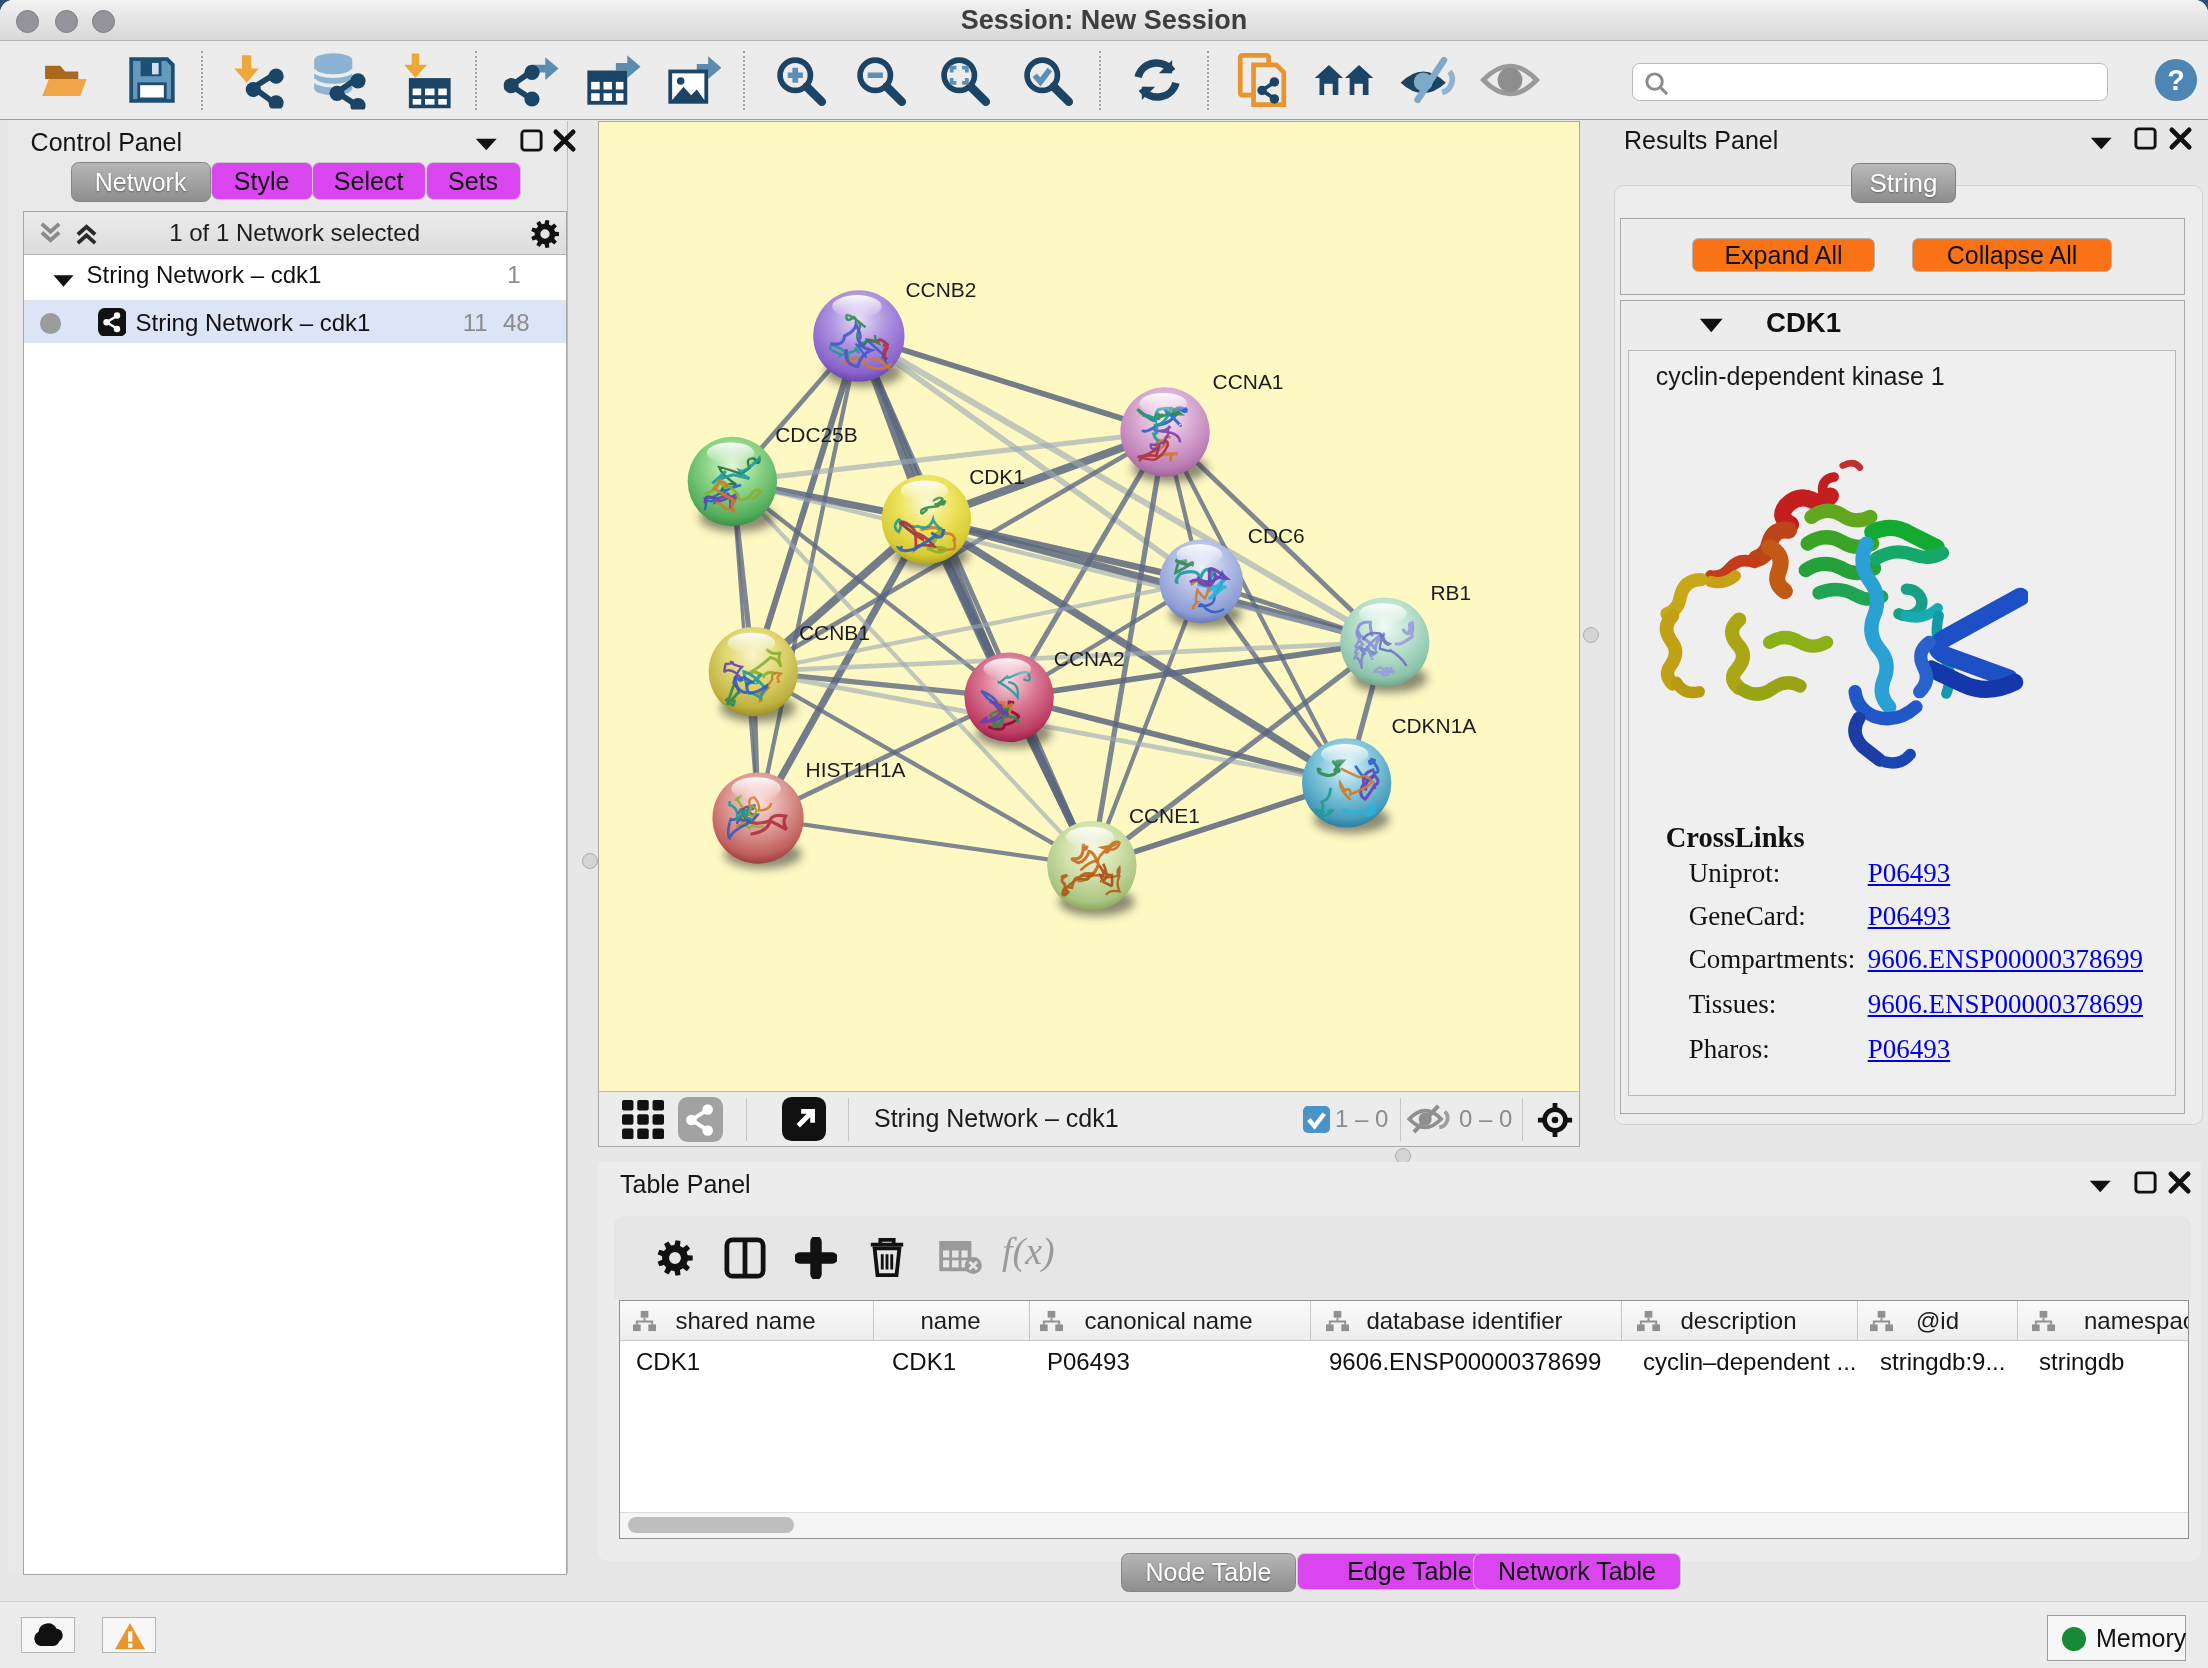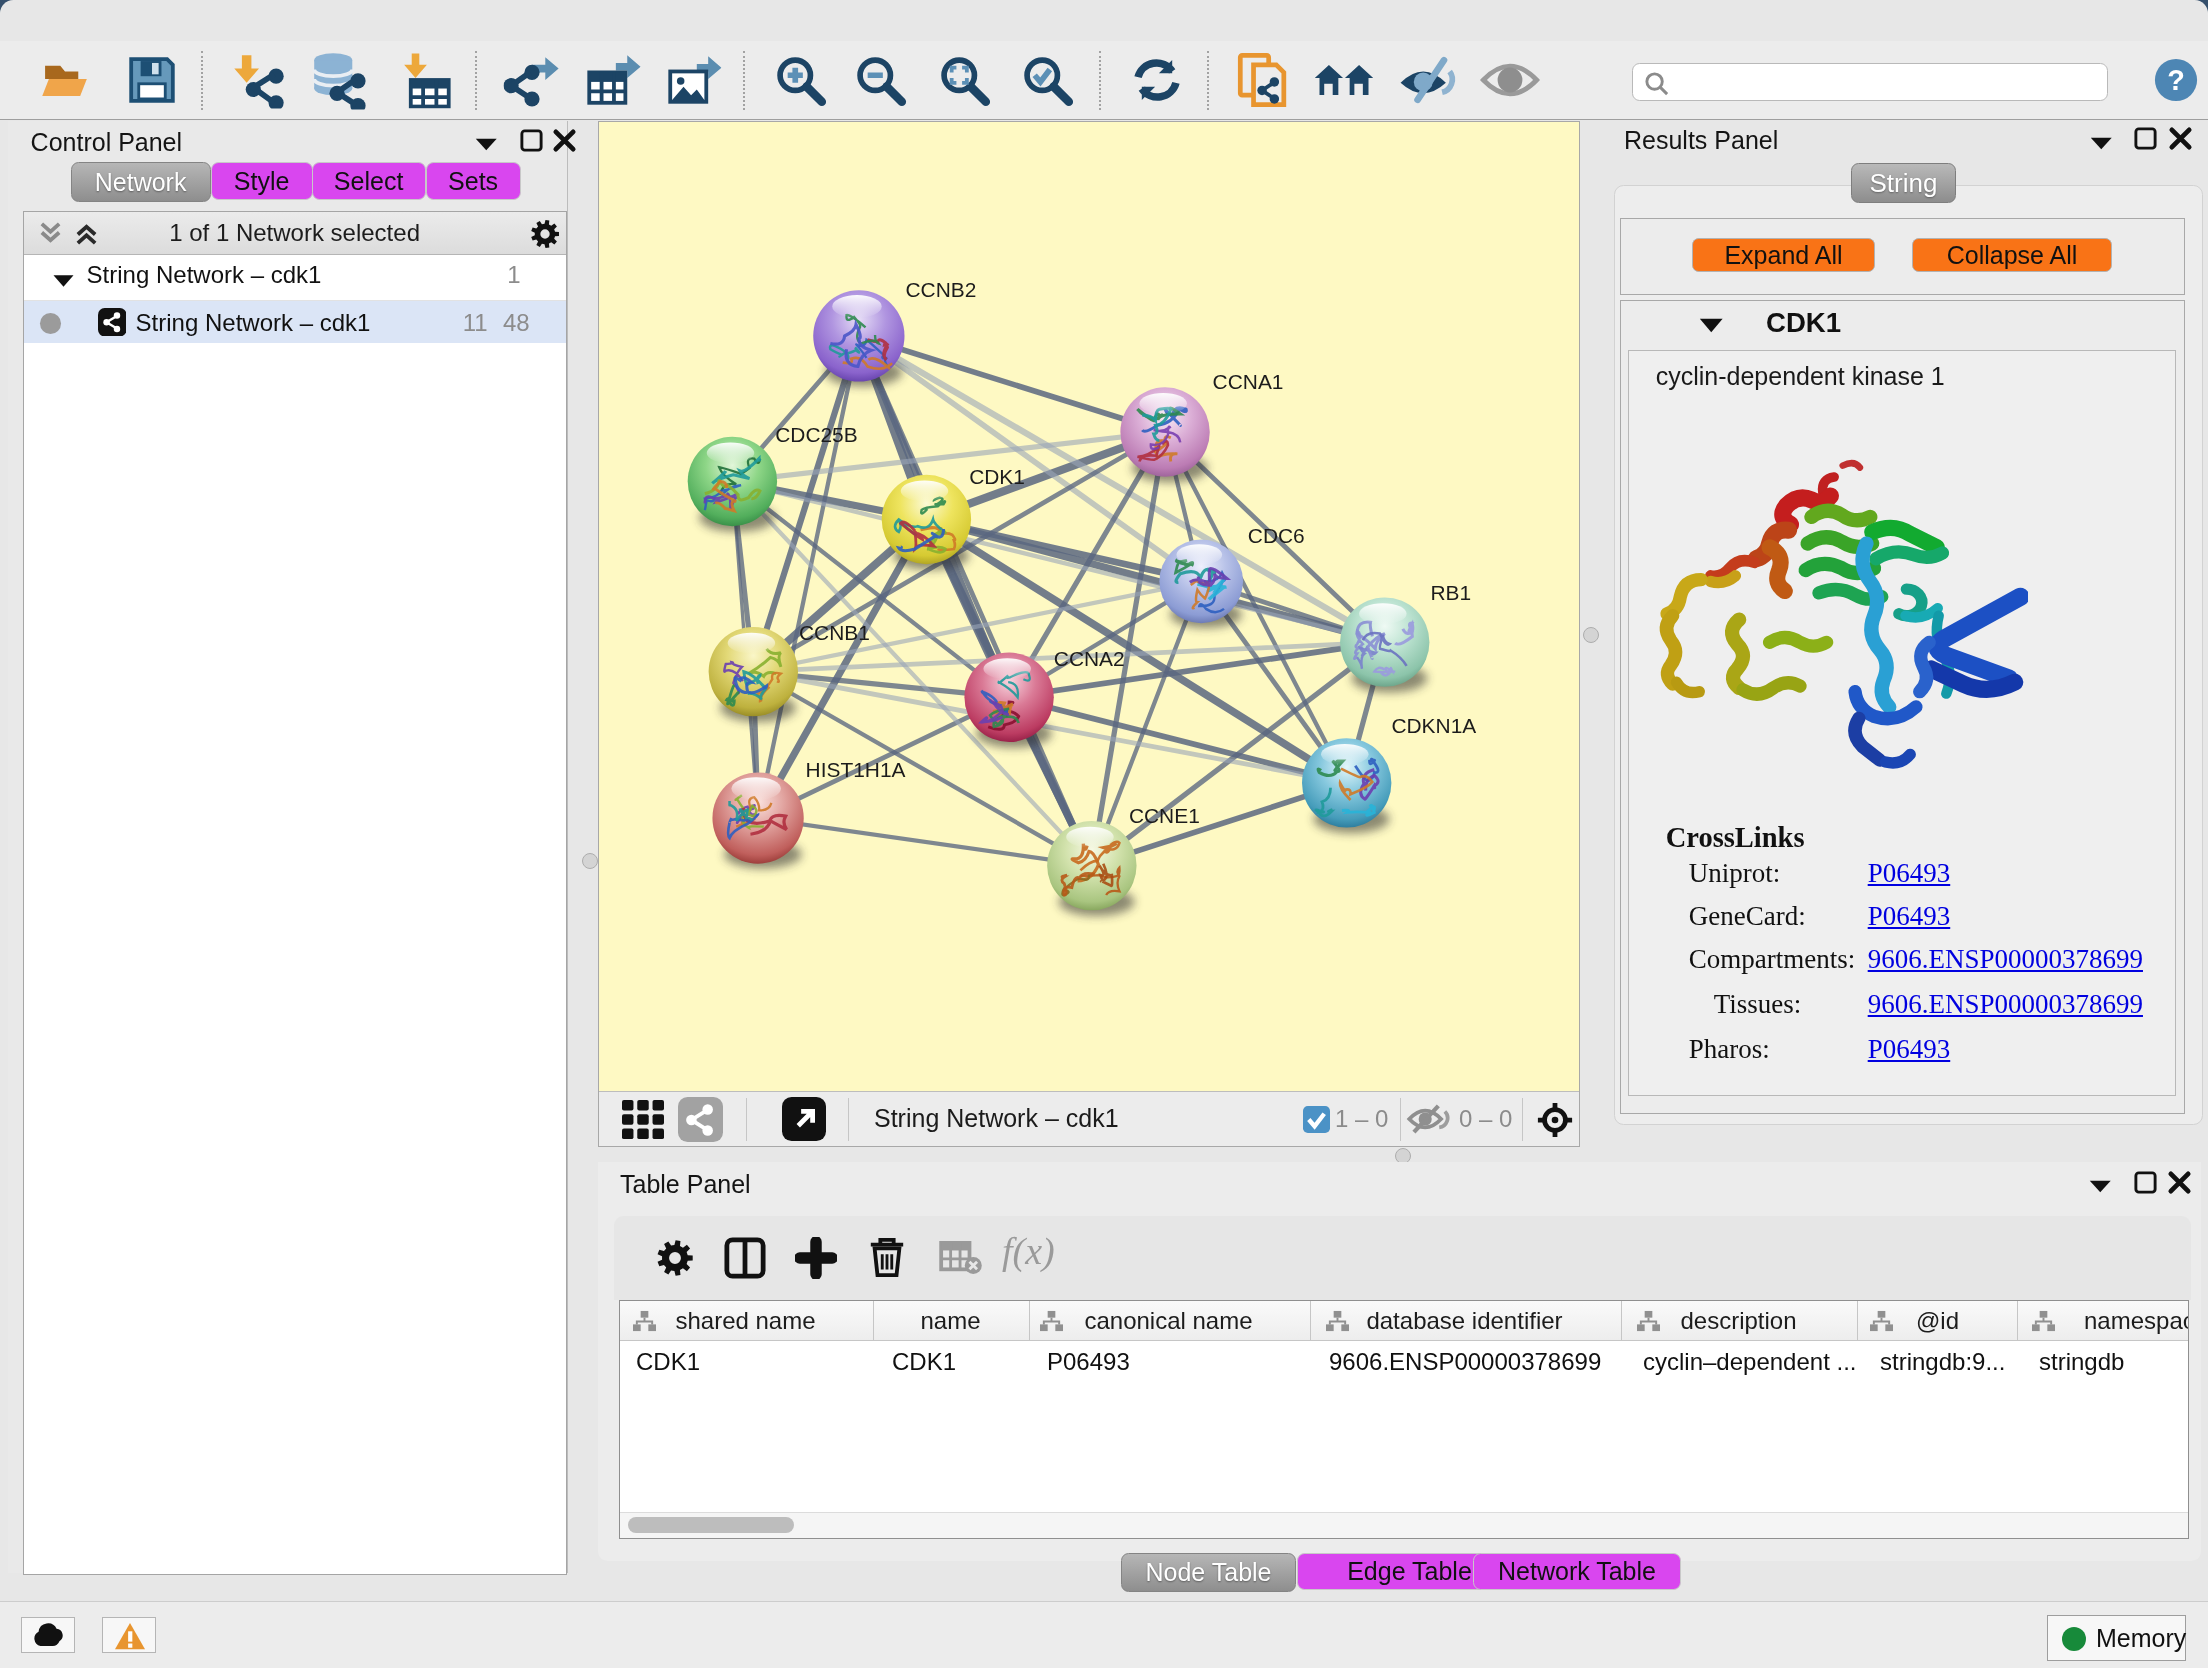--- a/index.html
+++ b/index.html
@@ -17,20 +17,26 @@
 .wbtn{position:absolute;background:#f97316;border:1.9px solid #b2b2b2;border-radius:6.7px;color:#111;text-align:center;}
 .graytab{background:linear-gradient(#b6b6b6,#8e8e8e);color:#fff;border:1px solid #848484;}
 .whitetab{background:#d946ef;color:#111;border:1px solid #c8c8c8;}
 .serif{font-family:"Liberation Serif",serif;}
 a.lnk{color:#0000e0;text-decoration:underline;}
 </style>
 </head>
 <body>
 <div id="win">
 
+<div id="titlebar">
+<div class="tl" style="left:16px;"></div>
+<div class="tl" style="left:55px;"></div>
+<div class="tl" style="left:92px;"></div>
+<div id="title">Session: New Session</div>
+</div>
 
 <div id="toolbar">
 
 <svg class="ticon" style="left:65px" width="55" height="55" viewBox="0 0 58 58">
  <path d="M8 14 h16 l5 6 h14 v8 h-35 z" fill="#a8681d"></path>
  <path d="M12 28 h40 l-7 18 h-40 z" fill="#f0a54a"></path>
 </svg>
 <svg class="ticon" style="left:152px" width="53" height="53" viewBox="0 0 56 56">
  <path d="M6 6 h38 l6 6 v38 h-44 z" fill="#6699bb" stroke="#1d4f74" stroke-width="4"></path>
  <rect x="16" y="8" width="22" height="16" fill="#1d4f74"></rect>
@@ -614,21 +620,21 @@
       <path d="M250 322 q16 4 26 -8" stroke="#1a46b4" stroke-width="12"></path>
       </g>
     </svg>
     <div class="abs serif" style="left:37px;top:471px;font-size:28.5px;font-weight:bold;color:#111;">CrossLinks</div>
     <div class="abs serif" style="left:60px;top:507px;font-size:27px;color:#111;">Uniprot:</div>
     <a class="lnk serif abs" style="left:239px;top:507px;font-size:27px;">P06493</a>
     <div class="abs serif" style="left:60px;top:550px;font-size:27px;color:#111;">GeneCard:</div>
     <a class="lnk serif abs" style="left:239px;top:550px;font-size:27px;">P06493</a>
     <div class="abs serif" style="left:60px;top:593px;font-size:27px;color:#111;">Compartments:</div>
     <a class="lnk serif abs" style="left:239px;top:593px;font-size:27px;">9606.ENSP00000378699</a>
-    <div class="abs serif" style="left:60px;top:638px;font-size:27px;color:#111;margin-left:25px;">Tissues:</div>
+    <div class="abs serif" style="left:60px;top:638px;font-size:27px;color:#111;">Tissues:</div>
     <a class="lnk serif abs" style="left:239px;top:638px;font-size:27px;">9606.ENSP00000378699</a>
     <div class="abs serif" style="left:60px;top:683px;font-size:27px;color:#111;">Pharos:</div>
     <a class="lnk serif abs" style="left:239px;top:683px;font-size:27px;">P06493</a>
   </div>
 </div>
 
 <div class="abs" style="left:598px;top:1162px;width:1603px;height:399px;background:#ececec;border-radius:0 0 9.5px 9.5px;">
  <div class="abs ptitle" style="left:22px;top:7.6px;">Table Panel</div>
  <svg class="abs" style="left:1488px;top:13.3px" width="28.5" height="21" viewBox="0 0 30 22">
         <path d="M4 6 h22 l-11 12 z" fill="#111"></path>

